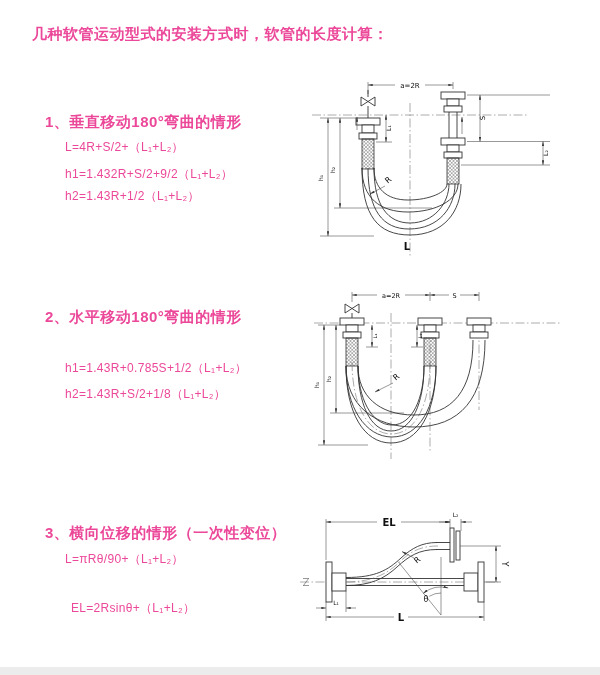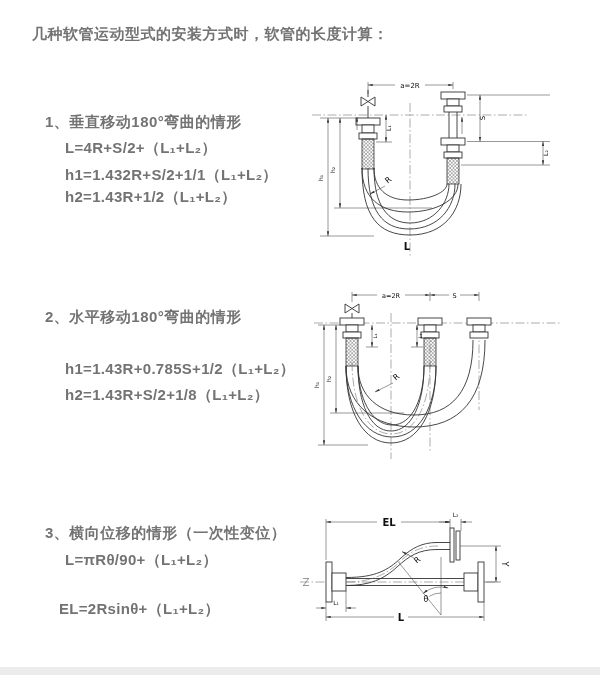--- a/index.html
+++ b/index.html
@@ -1,47 +1,47 @@
 <!DOCTYPE html>
 <html><head>
 <meta charset="utf-8">
 <style>
   html,body{margin:0;padding:0;background:#fff;}
   .page{position:relative;width:600px;height:675px;background:#ffffff;overflow:hidden;
-        font-family:"Liberation Sans","DejaVu Sans",sans-serif;color:#737373;}
+        font-family:"Liberation Sans","DejaVu Sans",sans-serif;color:#ec4899;}
   .title{position:absolute;left:32px;top:25px;font-size:15px;font-weight:700;letter-spacing:.5px;}
   .sec-heading{position:absolute;font-size:15px;font-weight:700;letter-spacing:.5px;}
-  .formula{position:absolute;font-size:15px;font-weight:700;letter-spacing:.3px;}
+  .formula{position:absolute;font-size:12px;font-weight:400;letter-spacing:.3px;}
   .diagram{position:absolute;}
   .scan-edge{position:absolute;left:0;bottom:0;width:600px;height:8px;background:#ececec;}
   svg text{fill:#111;font-family:"DejaVu Sans","Liberation Sans",sans-serif;}
   .ol{stroke:#333;stroke-width:.9;fill:none;}           
   .fr{fill:#fff;stroke:#333;stroke-width:.9;}           
   .dl{stroke:#444;stroke-width:.55;fill:none;}          
   .cl{stroke:#666;stroke-width:.55;fill:none;stroke-dasharray:9,2.5,1.5,2.5;} 
 </style>
 </head>
 <body>
 
 <div class="page">
 
   <div class="title">几种软管运动型式的安装方式时，软管的长度计算：</div>
 
   <div class="sec-heading" style="left:45px;top:113px">1、垂直移动180°弯曲的情形</div>
   <div class="formula" style="left:65px;top:139px">L=4R+S/2+（L₁+L₂）</div>
-  <div class="formula" style="left:65px;top:166px">h1=1.432R+S/2+1/1（L₁+L₂）</div>
+  <div class="formula" style="left:65px;top:166px">h1=1.432R+S/2+9/2（L₁+L₂）</div>
   <div class="formula" style="left:65px;top:188px">h2=1.43R+1/2（L₁+L₂）</div>
 
   <div class="sec-heading" style="left:45px;top:308px">2、水平移动180°弯曲的情形</div>
   <div class="formula" style="left:65px;top:360px">h1=1.43R+0.785S+1/2（L₁+L₂）</div>
   <div class="formula" style="left:65px;top:386px">h2=1.43R+S/2+1/8（L₁+L₂）</div>
 
   <div class="sec-heading" style="left:45px;top:524px">3、横向位移的情形（一次性变位）</div>
   <div class="formula" style="left:65px;top:551px">L=πRθ/90+（L₁+L₂）</div>
-  <div class="formula" style="left:59px;top:600px">EL=2Rsinθ+（L₁+L₂）</div>
+  <div class="formula" style="left:71px;top:600px">EL=2Rsinθ+（L₁+L₂）</div>
 
   <div class="diagram" style="left:310px;top:70px;width:270px;height:195px">
     <svg width="270" height="195" viewBox="0 0 270 195">
       <defs>
         <marker id="d1a" viewBox="0 0 10 6" refX="9.5" refY="3" markerWidth="9" markerHeight="5.4" orient="auto-start-reverse">
           <path d="M0,0.8 L10,3 L0,5.2 Z" fill="#333"></path>
         </marker>
         <pattern id="d1h" width="3.5" height="3.5" patternUnits="userSpaceOnUse">
           <path d="M0,0 L3.5,3.5 M3.5,0 L0,3.5" stroke="#666" stroke-width="0.5"></path>
         </pattern>

